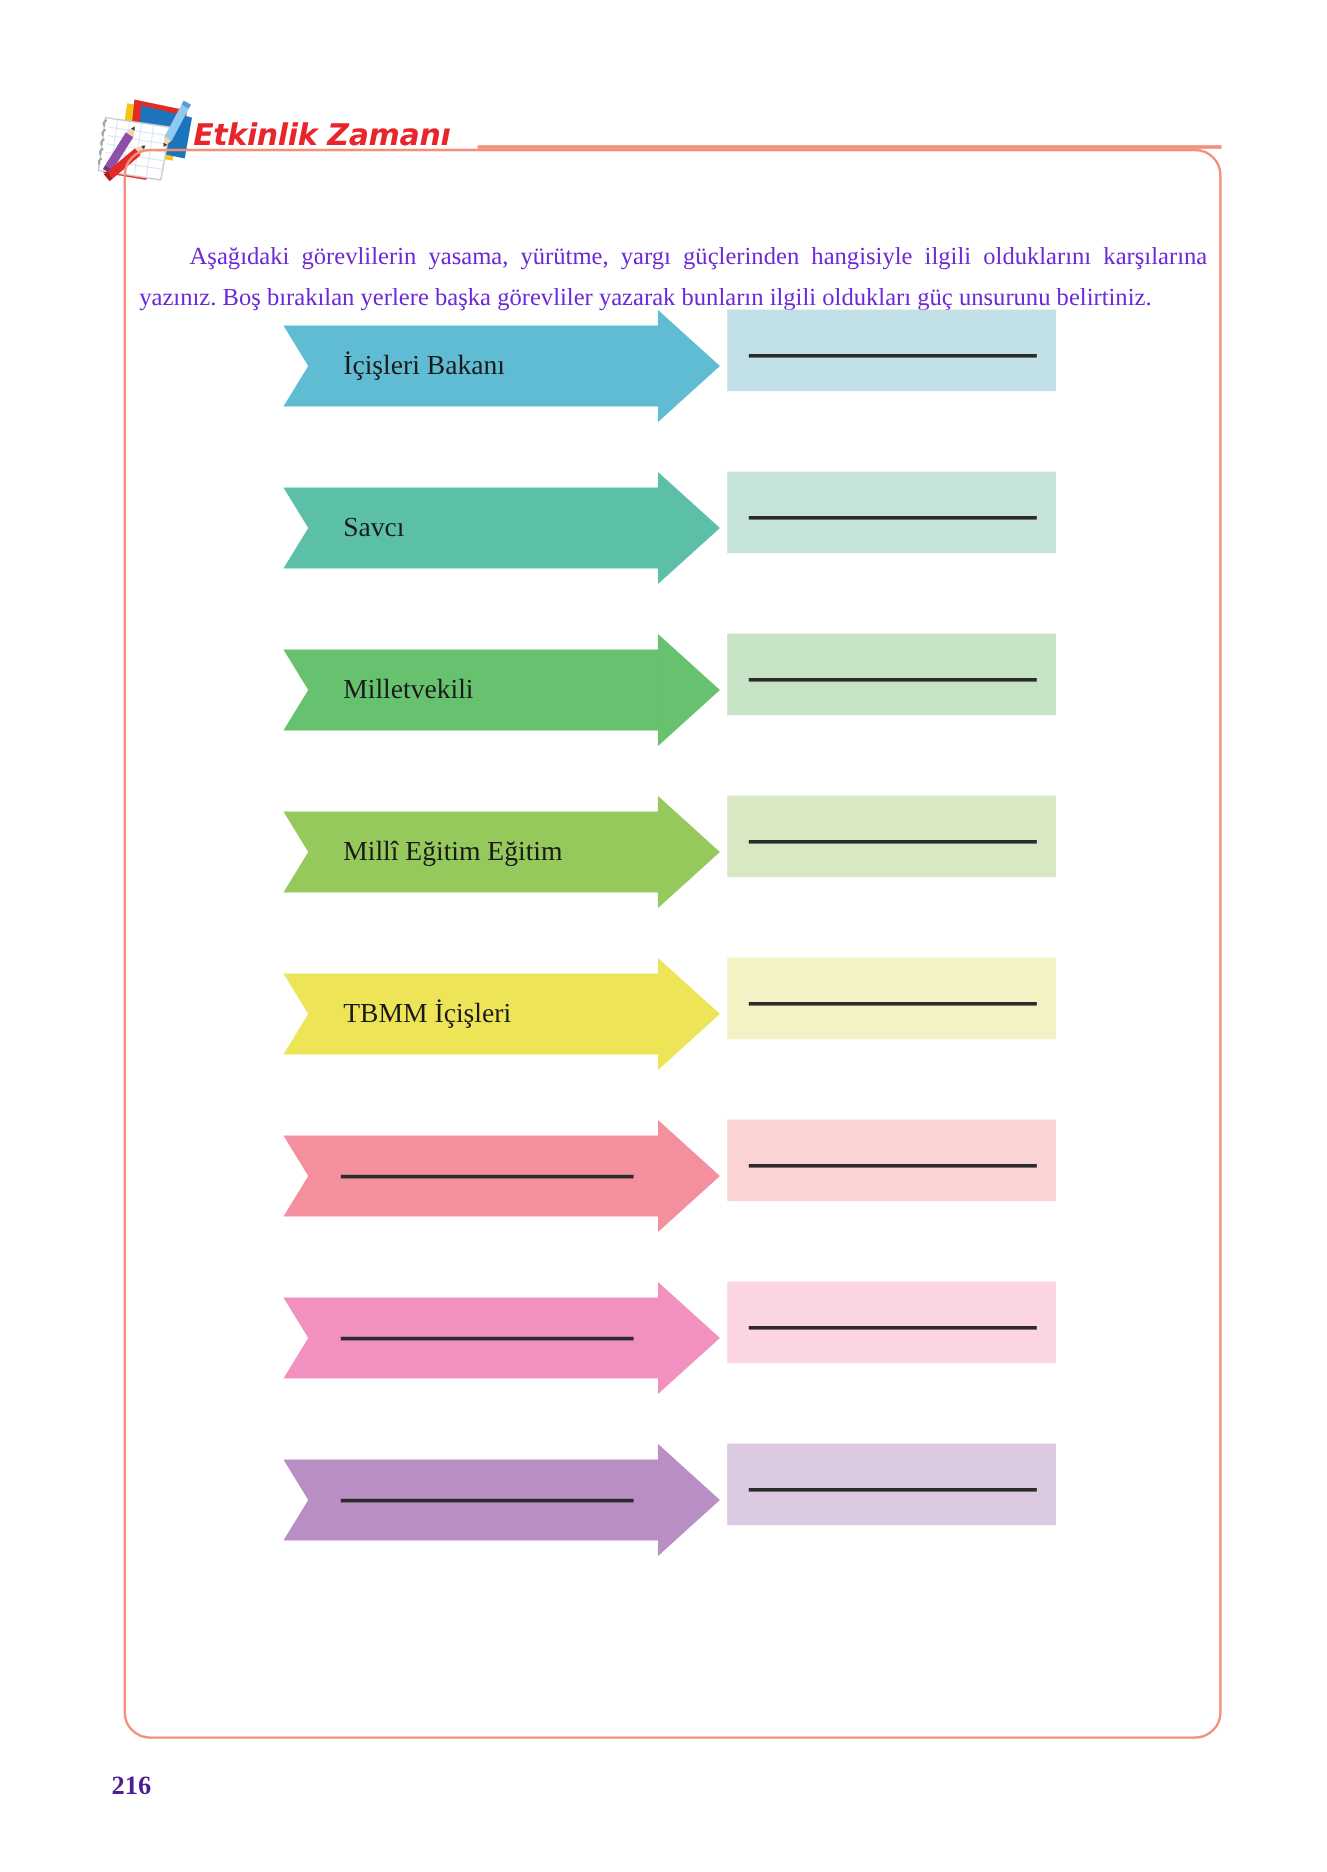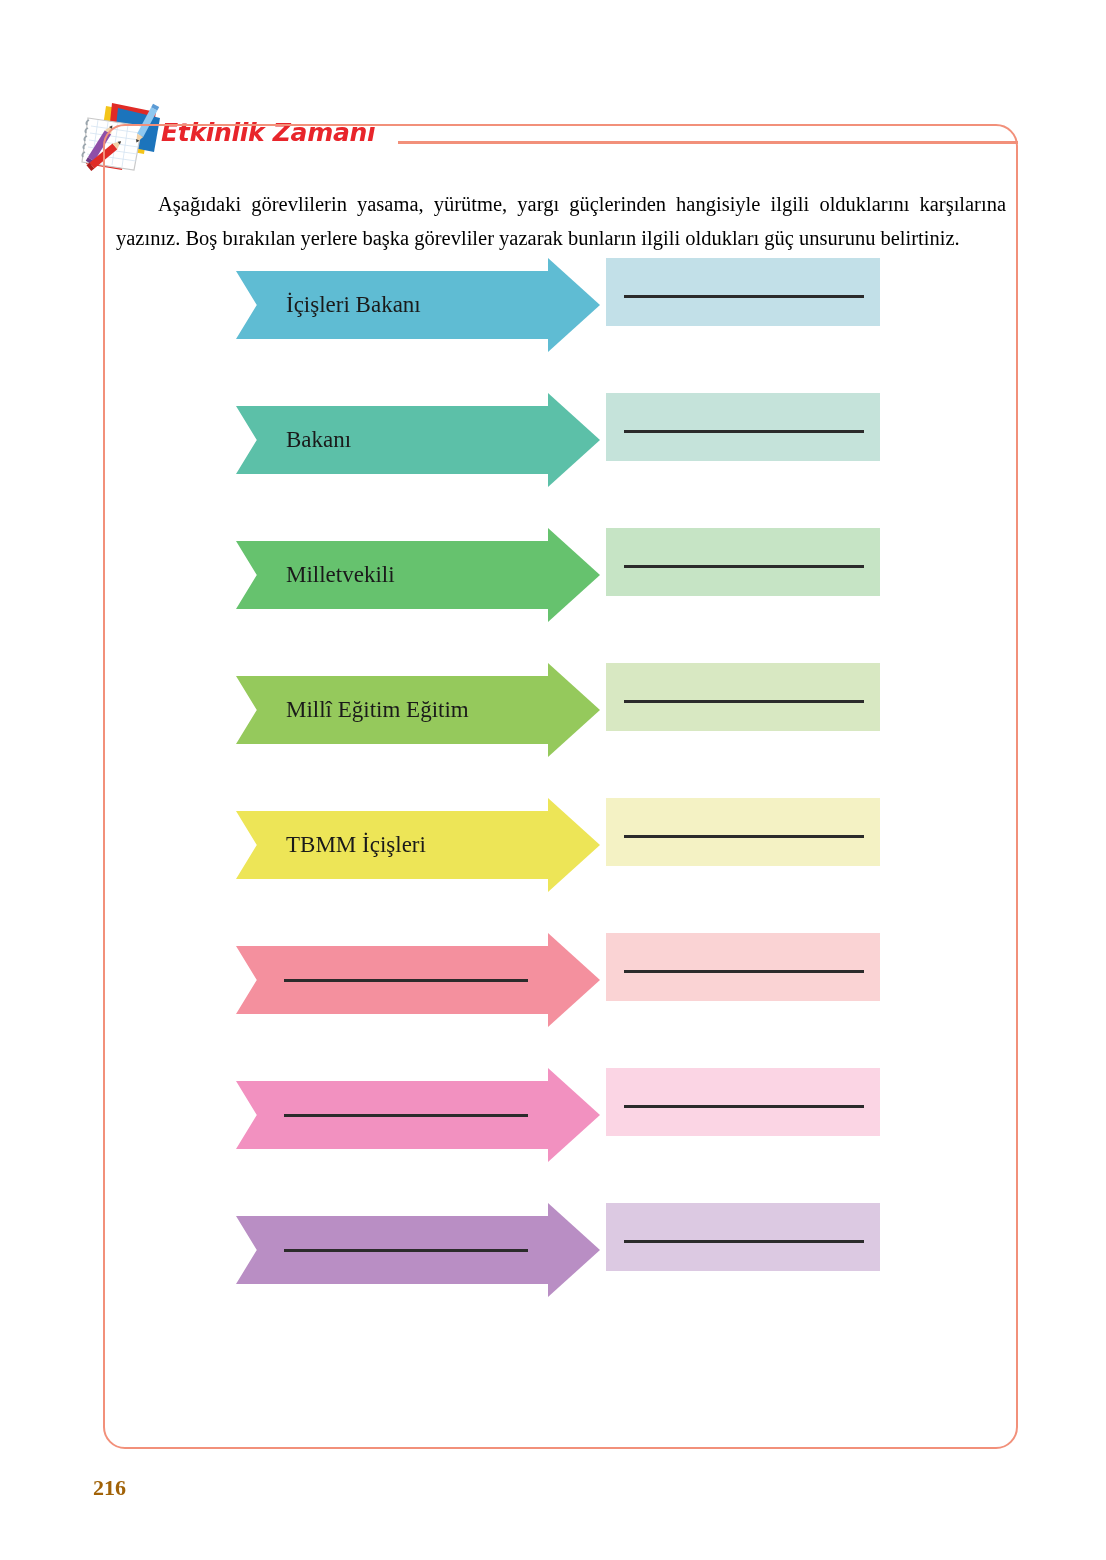--- a/index.html
+++ b/index.html
@@ -24,21 +24,21 @@
     height: 1325px;
     border: 2.5px solid #F2907A;
     border-radius: 22px;
     box-sizing: border-box;
   }
 
   
   #activity-header {
     position: absolute;
     left: 78px;
-    top: 92px;
+    top: 72px;
     width: 950px;
     height: 62px;
     text-align: center;
   }
   #notebook-icon {
     position: absolute;
     left: 0px;
     top: 0px;
     width: 88px;
     height: 88px;
@@ -61,25 +61,25 @@
     top: 49px;
     width: 620px;
     height: 2.5px;
     background: #F2907A;
   }
 
   
   #instructions {
     position: absolute;
     left: 116px;
-    top: 166px;
+    top: 176px;
     width: 890px;
     font-size: 20.5px;
     line-height: 34px;
-    color: #000000;
+    color: #6d28d9;
     text-indent: 42px;
     text-align: justify;
     text-justify: inter-word;
   }
 
   
   #arrow-list {
     position: absolute;
     left: 236px;
     top: 258px;
@@ -146,21 +146,21 @@
     z-index: 3;
   }
 
   
   #page-number {
     position: absolute;
     left: 93px;
     top: 1475px;
     font-size: 22px;
     font-weight: bold;
-    color: #a16207;
+    color: #4c1d95;
   }
 </style>
 </head>
 <body>
 
 <div id="activity-header">
 
   <div id="notebook-icon">
     <svg viewBox="0 0 88 88" width="88" height="88">
 
@@ -232,21 +232,21 @@
         <div class="rule-line tail-rule"></div>
       </div>
       <div class="arrow-label">İçişleri Bakanı</div>
     </div>
     <div class="arrow-row">
       <div class="head-band" style="background: rgb(92, 192, 168);"></div>
       <div class="head-point" style="background: rgb(92, 192, 168);"></div>
       <div class="arrow-tail" style="background: rgb(197, 227, 218);">
         <div class="rule-line tail-rule"></div>
       </div>
-      <div class="arrow-label">Bakanı</div>
+      <div class="arrow-label">Savcı</div>
     </div>
     <div class="arrow-row">
       <div class="head-band" style="background: rgb(102, 194, 110);"></div>
       <div class="head-point" style="background: rgb(102, 194, 110);"></div>
       <div class="arrow-tail" style="background: rgb(198, 228, 197);">
         <div class="rule-line tail-rule"></div>
       </div>
       <div class="arrow-label">Milletvekili</div>
     </div>
     <div class="arrow-row">

